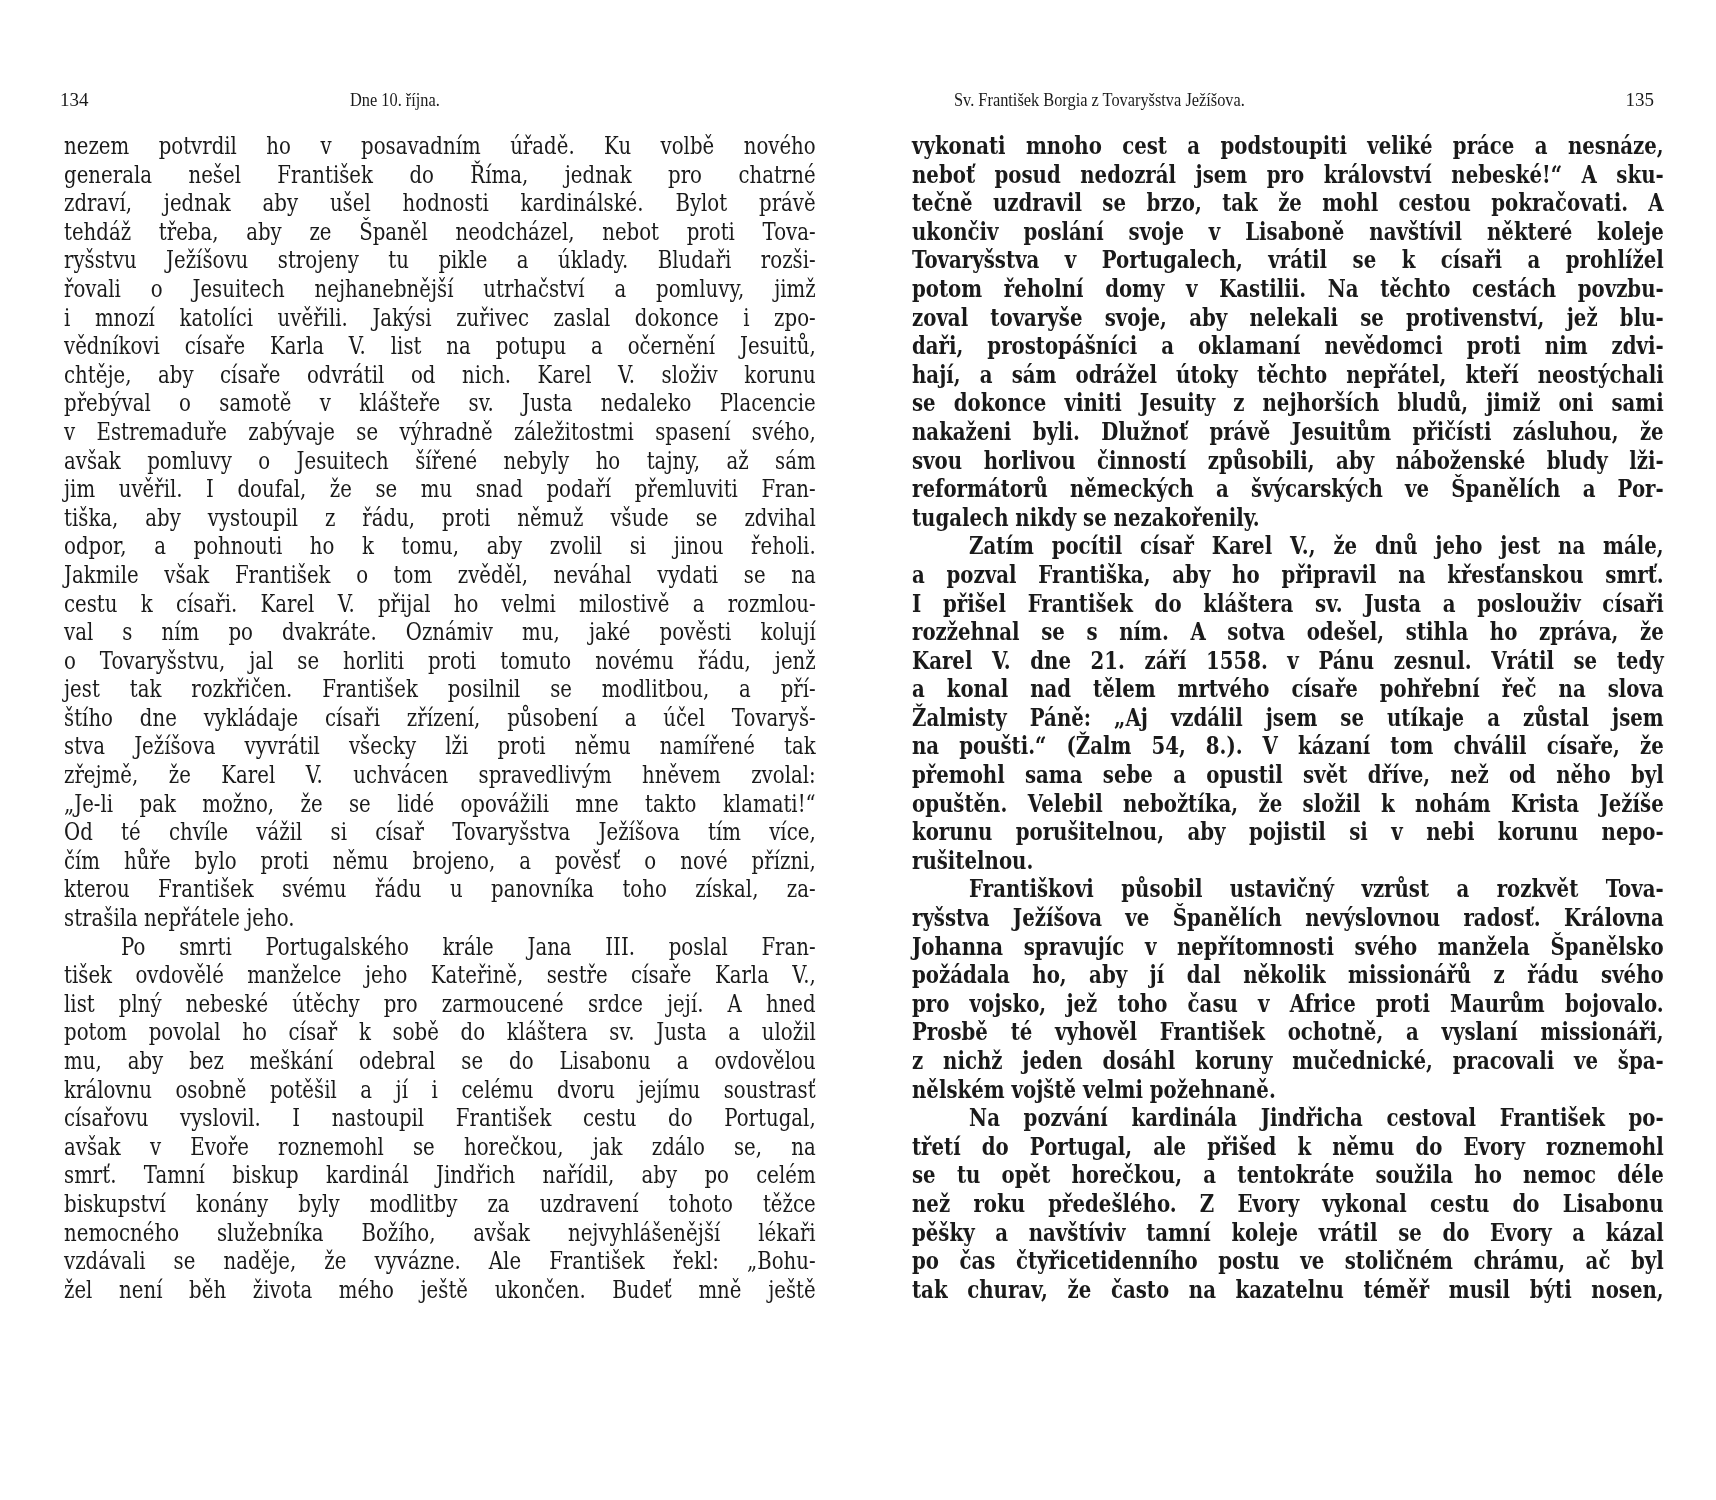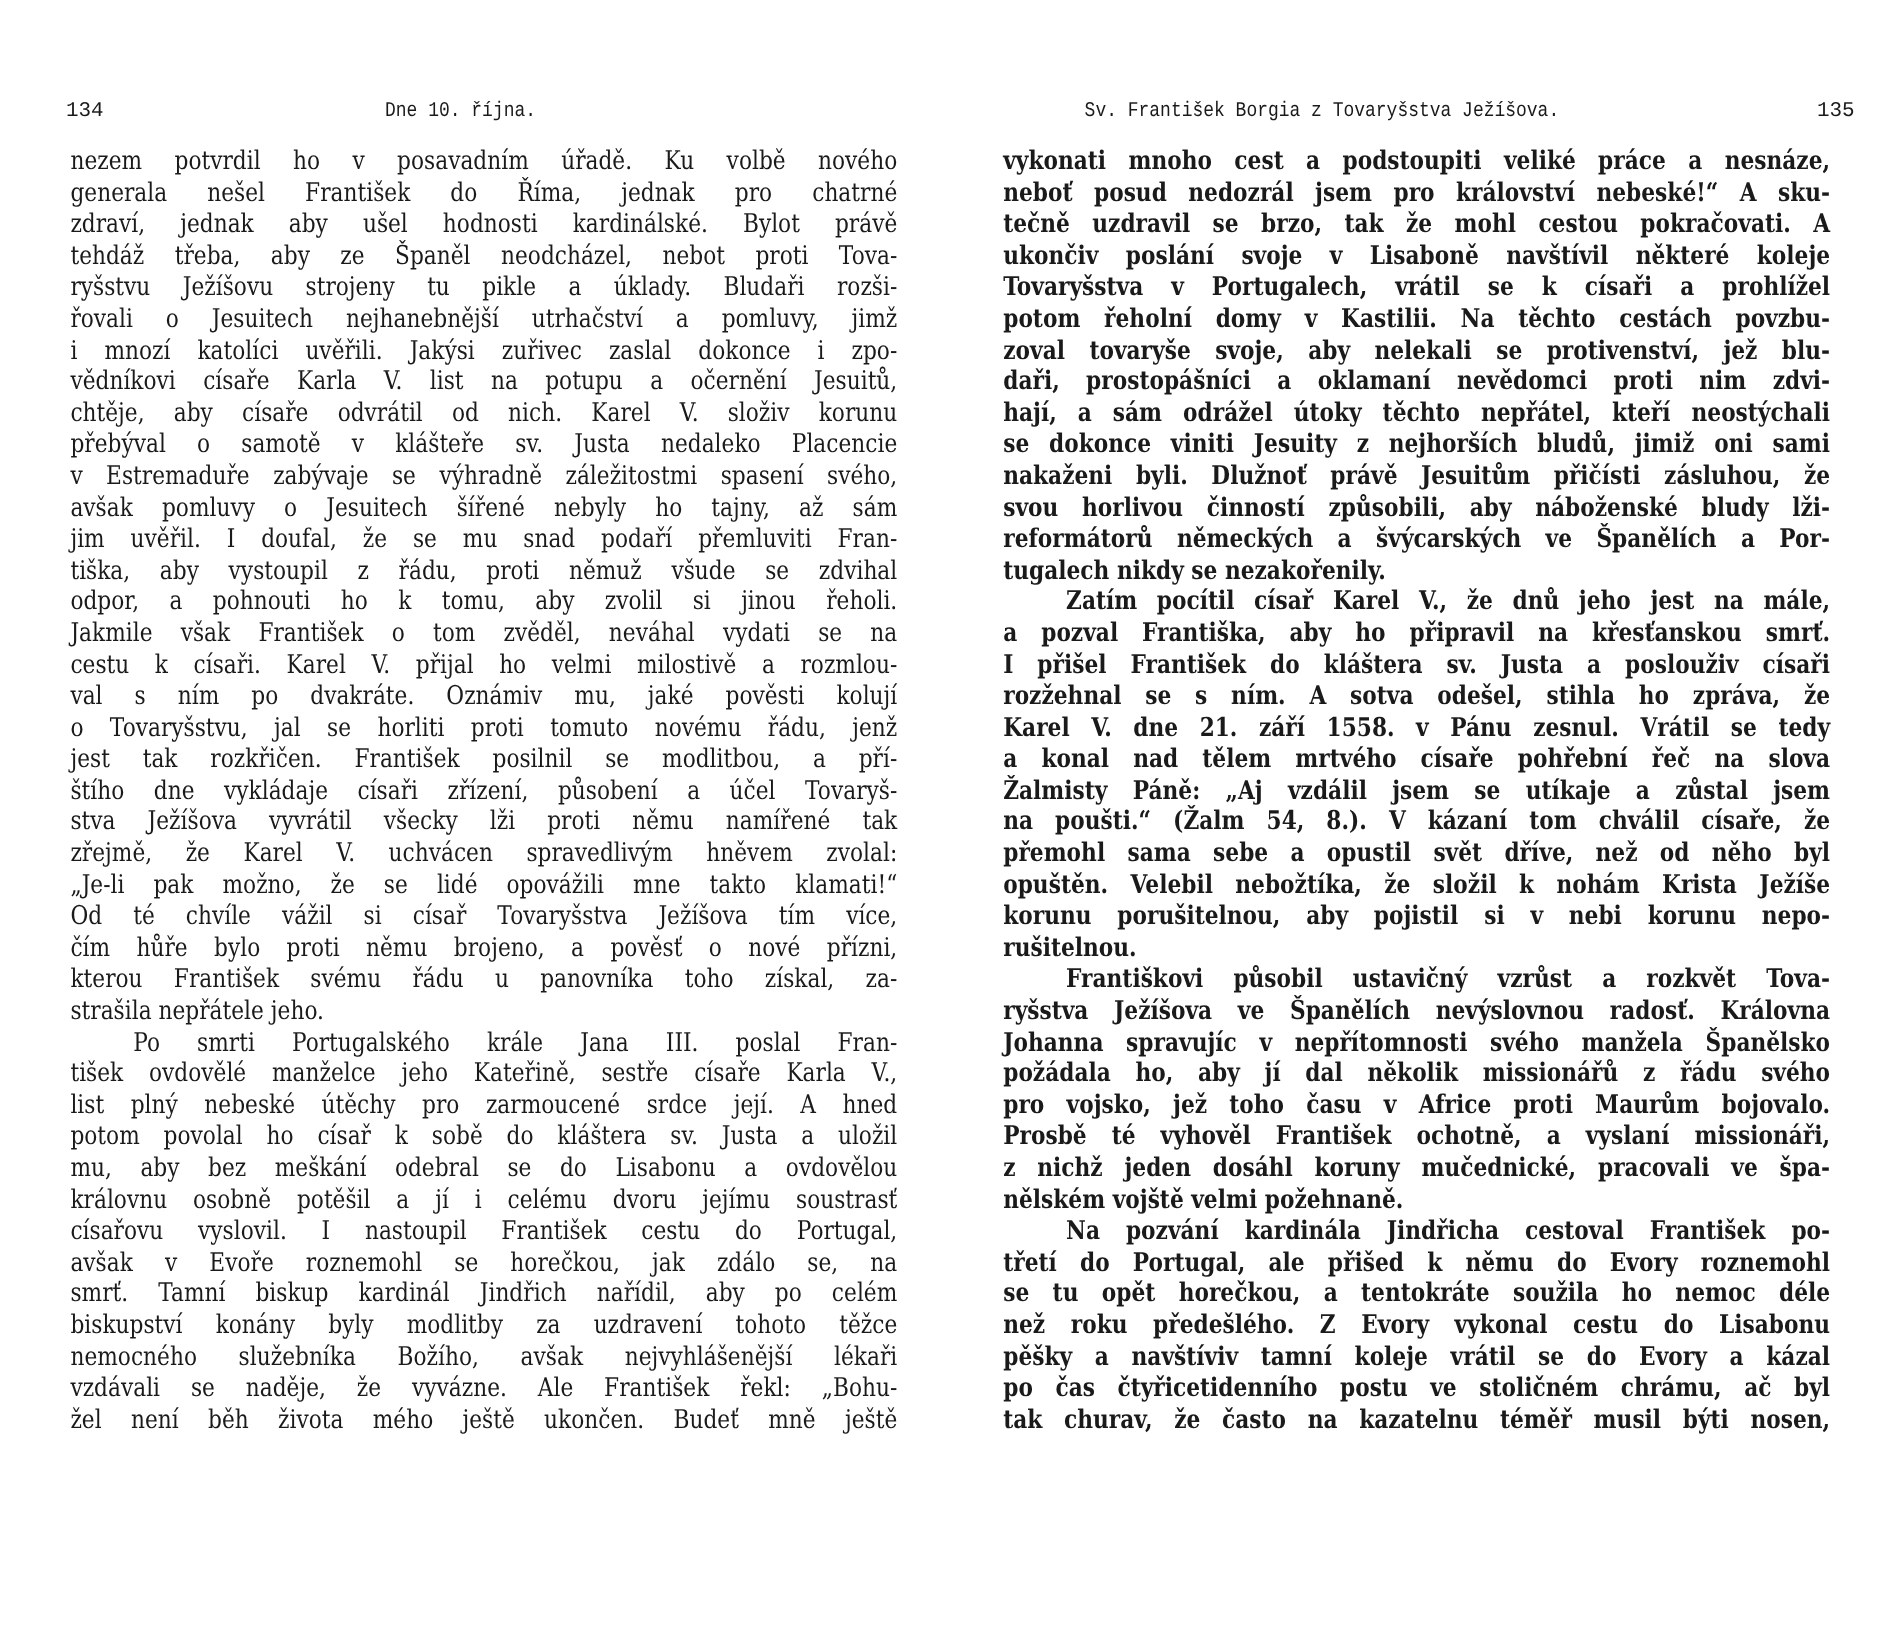--- a/index.html
+++ b/index.html
@@ -6,29 +6,29 @@
     body {
       width: 1716px; height: 1500px; position: relative; overflow: hidden;
       font-family: "DejaVu Serif", "Liberation Serif", serif;
       color: #1a1a1a;
     }
     .page { position: absolute; top: 0; height: 1500px; }
     .page.left { left: 0; width: 858px; }
     .page.right { left: 858px; width: 858px; }
     .running-head {
       position: absolute; top: 88px; height: 24px;
-      font-family: Liberation Mono, monospace;
+      font-family: Liberation Serif, serif;
       font-size: 19px; line-height: 24px; white-space: nowrap;
     }
     .folio { position: absolute; top: 0; }
     .title { position: absolute; top: 0; transform: scaleX(0.86); transform-origin: left center; }
     .left .running-head { left: 60px; width: 752px; }
     .left .folio { left: 0; }
     .left .title { left: 290px; }
-    .right .running-head { left: 76px; width: 752px; }
+    .right .running-head { left: 44px; width: 752px; }
     .right .title { left: 52px; }
     .right .folio { right: 0; }
     .body-text { position: absolute; top: 132px; }
     .left .body-text { left: 64px; width: 752px; }
     .right .body-text { left: 54px; width: 752px; font-weight: bold; }
     .line {
       display: block; height: 28.6px; line-height: 28.6px;
       font-size: 23.5px; white-space: nowrap;
       text-align: justify; text-align-last: justify;
       transform: scaleX(0.84); transform-origin: left center;

